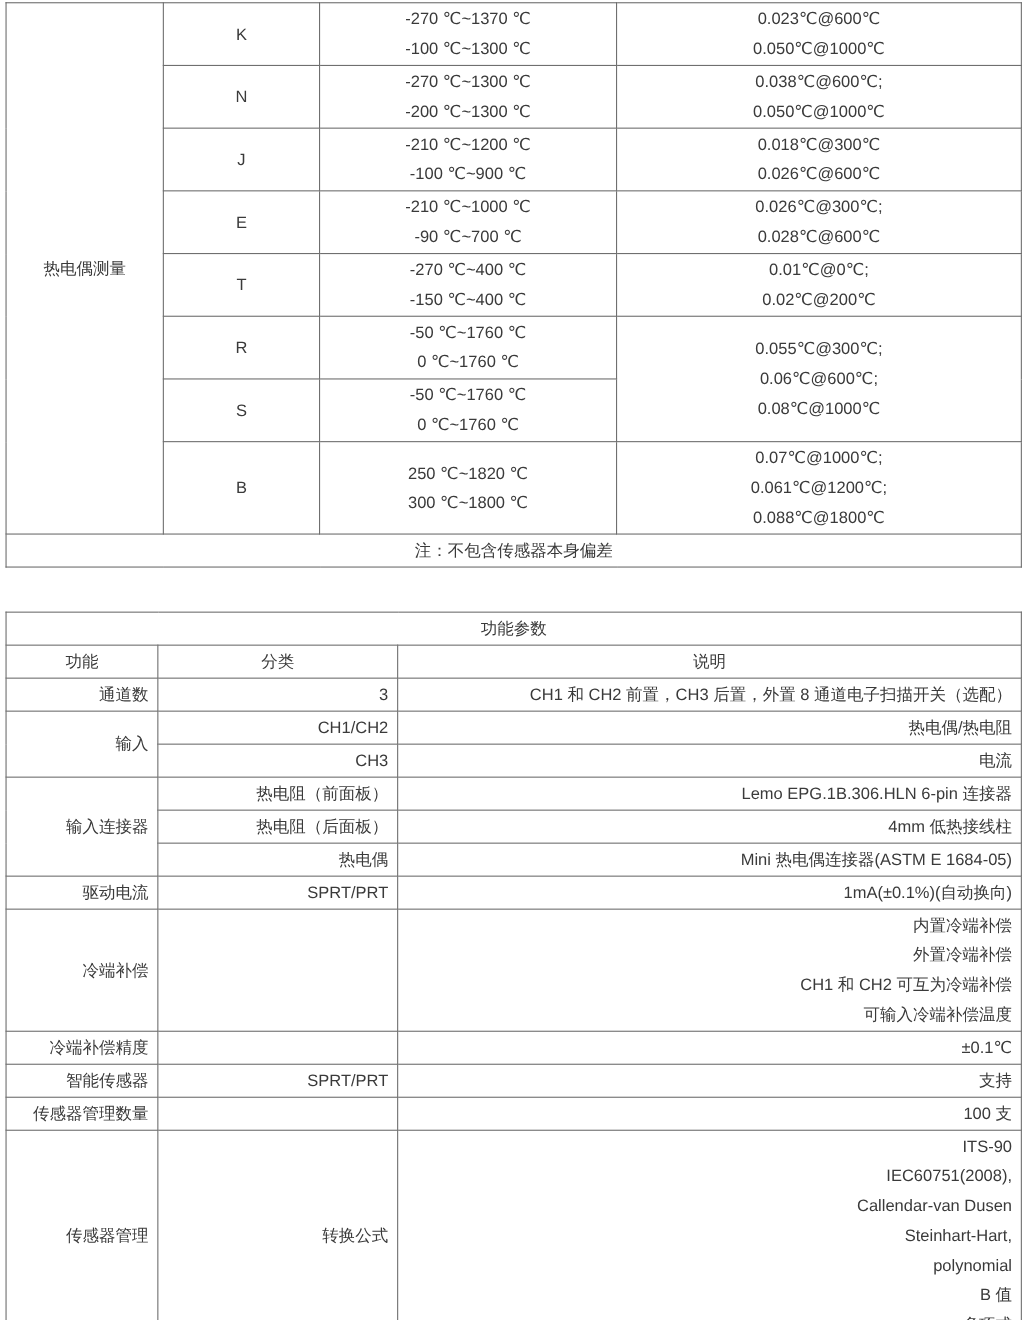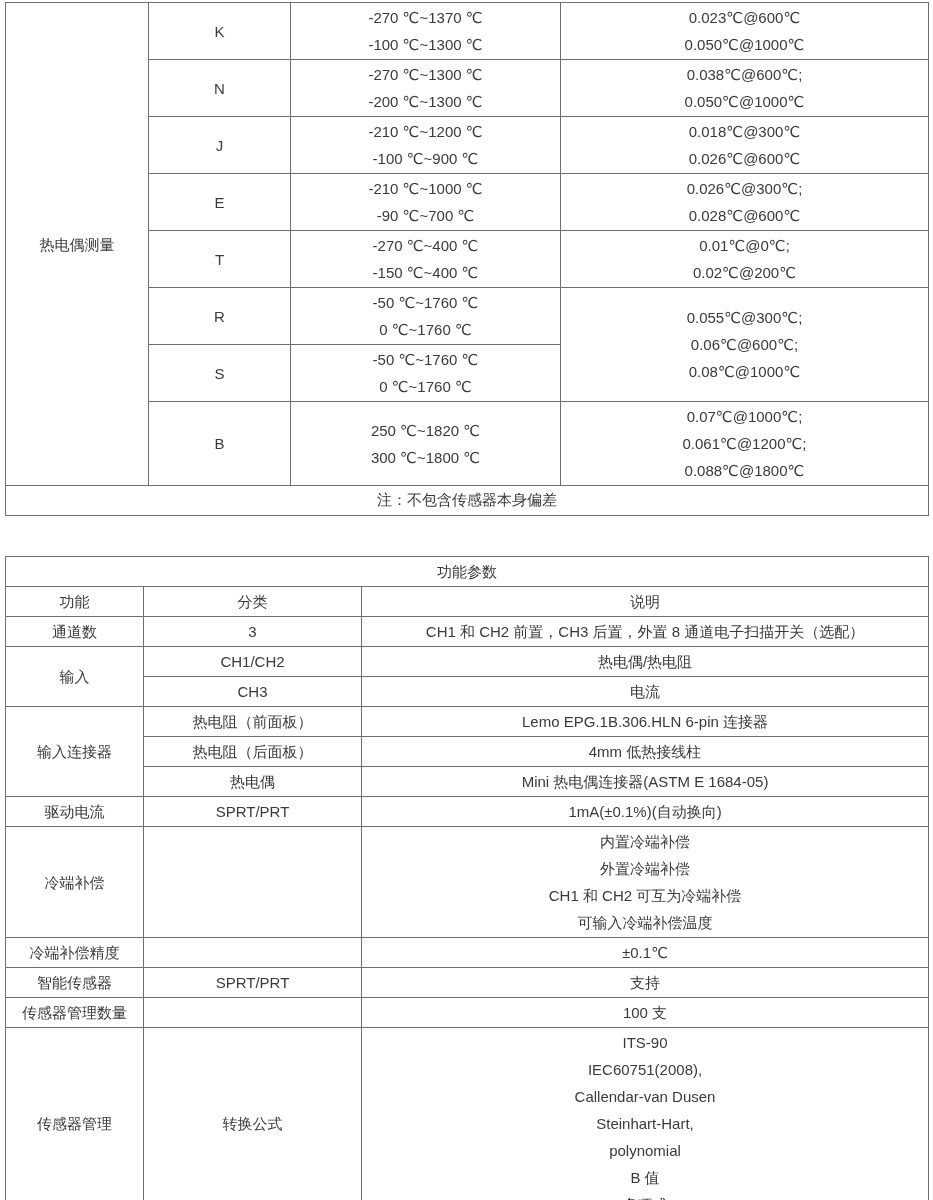--- a/index.html
+++ b/index.html
@@ -25,26 +25,26 @@
     font-size: 15px;
     color: #3a3a3a;
   }
   td {
     border: 1px solid #6f6f6f;
     vertical-align: middle;
     padding: 1px 8px;
     line-height: 27px;
     overflow: hidden;
   }
-  .ctr { text-align: center; font-family: Liberation Serif, serif; }
+  .ctr { text-align: center; }
   .ln { white-space: nowrap; }
   #t1 { top: 2px; }
   #t2 { top: 556px; }
   #t1 td { text-align: center; }
-  #t2 td { text-align: center; }
+  #t2 td { text-align: right; }
   #t2 td.hdr { text-align: center; font-weight: normal; }
 </style>
 </head>
 <body>
 
 <div class="page">
 
   <table id="t1">
     <colgroup>
       <col style="width:143px">

